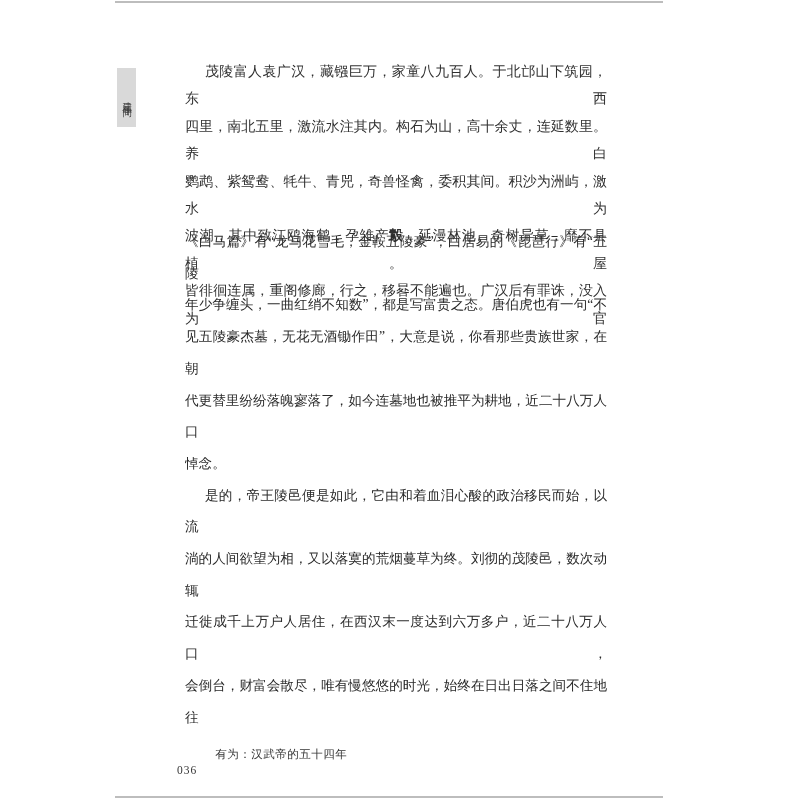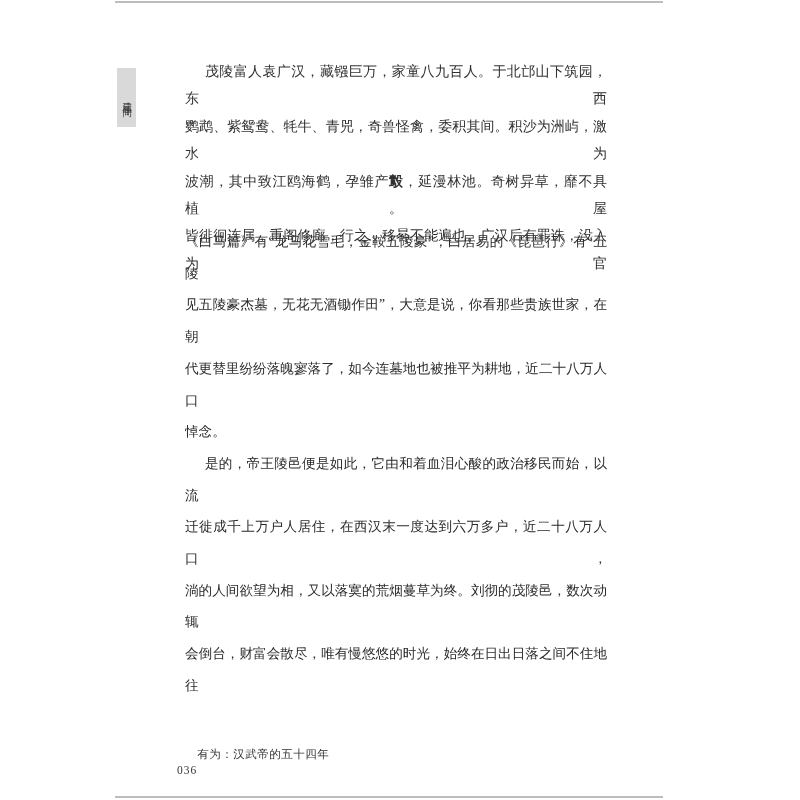--- a/index.html
+++ b/index.html
@@ -28,49 +28,51 @@
   .line { text-align:justify; text-align-last:justify; overflow:hidden; }
   .line.last { text-align-last:left; }
   .line.indent { text-indent:20px; }
   .line b { font-weight:bold; }
 
   #footer {
     position:absolute; left:177px; top:746px; height:16px;
     font-size:11.5px; color:#333333; display:flex; align-items:center;
   }
   #footer .page-number { letter-spacing:1px;margin-top:32px; }
-  #footer .book-title { letter-spacing:0.5px; }
+  #footer .book-title { margin-left:18px; letter-spacing:0.5px; }
 </style>
 </head>
 <body>
 
 <div id="top-edge" class="edge-line"></div>
 
 <div id="chapter-tab">
   <span class="tab-text">建元年间</span>
 </div>
 
 <div id="quote-paragraph" class="text-block">
     <div class="line indent">茂陵富人袁广汉，藏镪巨万，家童八九百人。于北邙山下筑园，东西</div>
+    <div class="line">四里，南北五里，激流水注其内。构石为山，高十余丈，连延数里。养白</div>
     <div class="line">鹦鹉、紫鸳鸯、牦牛、青兕，奇兽怪禽，委积其间。积沙为洲屿，激水为</div>
     <div class="line">波潮，其中致江鸥海鹤，孕雏产<b>鷇</b>，延漫林池。奇树异草，靡不具植。屋</div>
     <div class="line">皆徘徊连属，重阁修廊，行之，移晷不能遍也。广汉后有罪诛，没入为官</div>
   </div>
 
 <div id="body-paragraphs" class="text-block">
     <div>
       <div class="line">《白马篇》有“龙马花雪毛，金鞍五陵豪”，白居易的《琵琶行》有“五陵</div>
+      <div class="line">年少争缠头，一曲红绡不知数”，都是写富贵之态。唐伯虎也有一句“不</div>
       <div class="line">见五陵豪杰墓，无花无酒锄作田”，大意是说，你看那些贵族世家，在朝</div>
       <div class="line">代更替里纷纷落魄寥落了，如今连墓地也被推平为耕地，近二十八万人口</div>
       <div class="line last">悼念。</div>
     </div>
     <div>
       <div class="line indent">是的，帝王陵邑便是如此，它由和着血泪心酸的政治移民而始，以流</div>
+      <div class="line">淌的人间欲望为相，又以落寞的荒烟蔓草为终。刘彻的茂陵邑，数次动辄</div>
       <div class="line">迁徙成千上万户人居住，在西汉末一度达到六万多户，近二十八万人口，</div>
-      <div class="line">淌的人间欲望为相，又以落寞的荒烟蔓草为终。刘彻的茂陵邑，数次动辄</div>
       <div class="line">会倒台，财富会散尽，唯有慢悠悠的时光，始终在日出日落之间不住地往</div>
     </div>
   </div>
 
 <div id="footer">
   <span class="page-number">036</span>
   <span class="book-title">有为：汉武帝的五十四年</span>
 </div>
 
 <div id="bottom-edge" class="edge-line"></div>

